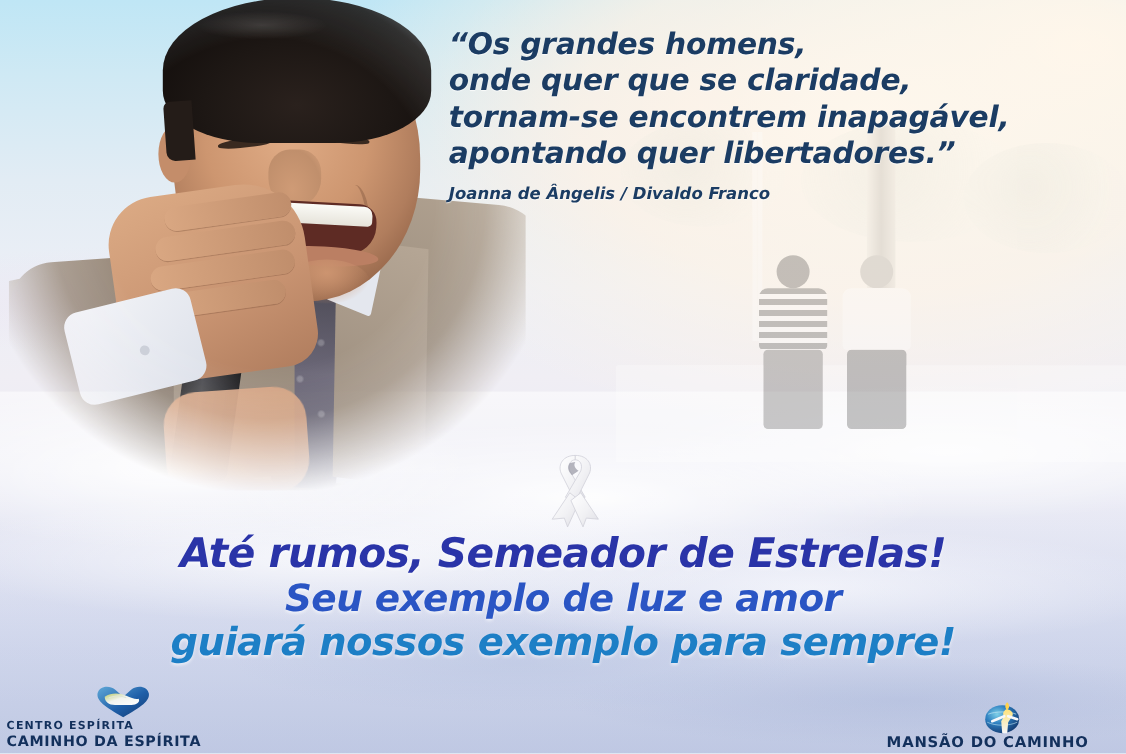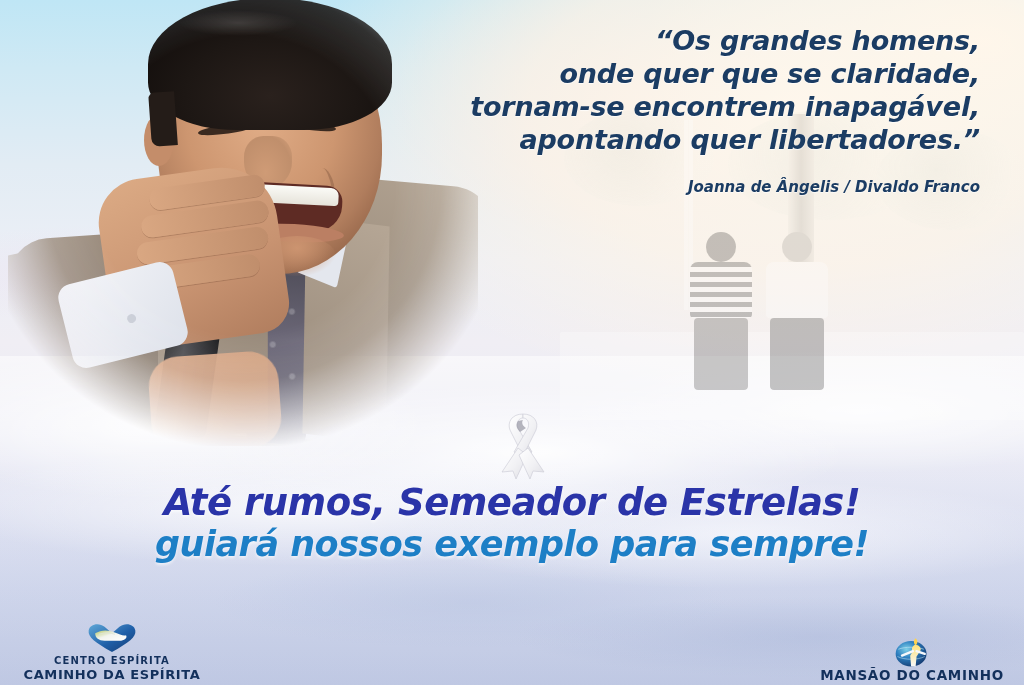--- a/index.html
+++ b/index.html
@@ -243,33 +243,33 @@
     background:linear-gradient(to right,#8b8e93,#c9ccd1,#75787d);transform:rotate(8deg);
   }
   .mic-hand{
     position:absolute;left:142px;top:358px;width:130px;height:96px;
     background:linear-gradient(160deg,rgba(222,172,138,.92),rgba(196,145,112,.92));
     border-radius:30px;transform:rotate(-4deg);filter:blur(.4px);
   }
 
   
   .quote{
-    position:absolute;right:44px;top:24px;width:560px;
-    text-align:right;
+    position:absolute;right:56px;top:24px;width:560px;
+    text-align:left;
   }
   .quote .line{
     font-family:"DejaVu Sans", sans-serif;
     font-style:italic;font-weight:700;
     font-size:27px;line-height:33px;
     color:#1b3c63;letter-spacing:-.2px;
     white-space:nowrap;
     text-shadow:0 1px 1px rgba(255,255,255,.75);
   }
   .quote .attrib{
-    margin-top:22px;
+    margin-top:11px;
     font-family:"DejaVu Sans", sans-serif;
     font-style:italic;font-weight:700;
     font-size:15px;color:#1b3c63;
     text-shadow:0 1px 1px rgba(255,255,255,.7);
   }
 
   
   .ribbon{position:absolute;left:494px;top:408px;width:58px;height:72px;}
 
   
@@ -280,21 +280,21 @@
     font-family:"DejaVu Sans", sans-serif;
     font-style:italic;font-weight:700;
     letter-spacing:-.5px;
     text-shadow:0 2px 3px rgba(255,255,255,.6);
   }
   .headline .hl1{font-size:37px;line-height:42px;color:#2a34a8;}
   .headline .hl2{font-size:34px;line-height:40px;color:#2a55c4;}
   .headline .hl3{font-size:35px;line-height:41px;color:#1d7fc6;}
 
   
-  .logo{position:absolute;bottom:4px;text-align:center;}
+  .logo{position:absolute;bottom:4px;}
   .logo-left{left:6px;width:212px;}
   .logo-right{right:6px;width:212px;}
   .logo .mark{height:34px;display:flex;align-items:center;justify-content:center;}
   .logo .name{
     font-family:"DejaVu Sans", sans-serif;
     font-weight:700;color:#13305c;line-height:12px;
   }
   .logo .name .l1{display:block;font-size:10px;letter-spacing:1.1px;}
   .logo .name .l2{display:block;font-size:13px;letter-spacing:.6px;margin-top:2px;}
   .logo .name .only{display:block;font-size:13.5px;letter-spacing:.7px;}
@@ -396,20 +396,21 @@
         <path d="M29 6 C40 6 45 14 42 22 L28 50 L20 44 L34 20 C36 14 33 10 29 10 Z"></path>
         <path d="M24 40 L8 64 L19 63 L22 71 L33 47 Z"></path>
         <path d="M34 40 L50 64 L39 63 L36 71 L25 47 Z"></path>
       </g>
       <path d="M24 13 C21 17 23 21 26 24 L32 20 C29 18 27 15 29 12 Z" fill="#9c9ca8" opacity=".75"></path>
     </svg>
   </div>
 
   <div class="headline">
     <div class="hl hl1">Até rumos, Semeador de Estrelas!</div>
+    <div class="hl hl2">Seu exemplo de luz e amor</div>
     <div class="hl hl3">guiará nossos exemplo para sempre!</div>
   </div>
 
   <div class="logo logo-left">
     <div class="mark">
       <svg viewBox="0 0 60 34" width="56" height="32" aria-hidden="true">
         <defs>
           <linearGradient id="hg" x1="0" y1="0" x2="1" y2="1">
             <stop offset="0%" stop-color="#5fa8d8"></stop>
             <stop offset="55%" stop-color="#1f5fa8"></stop>

